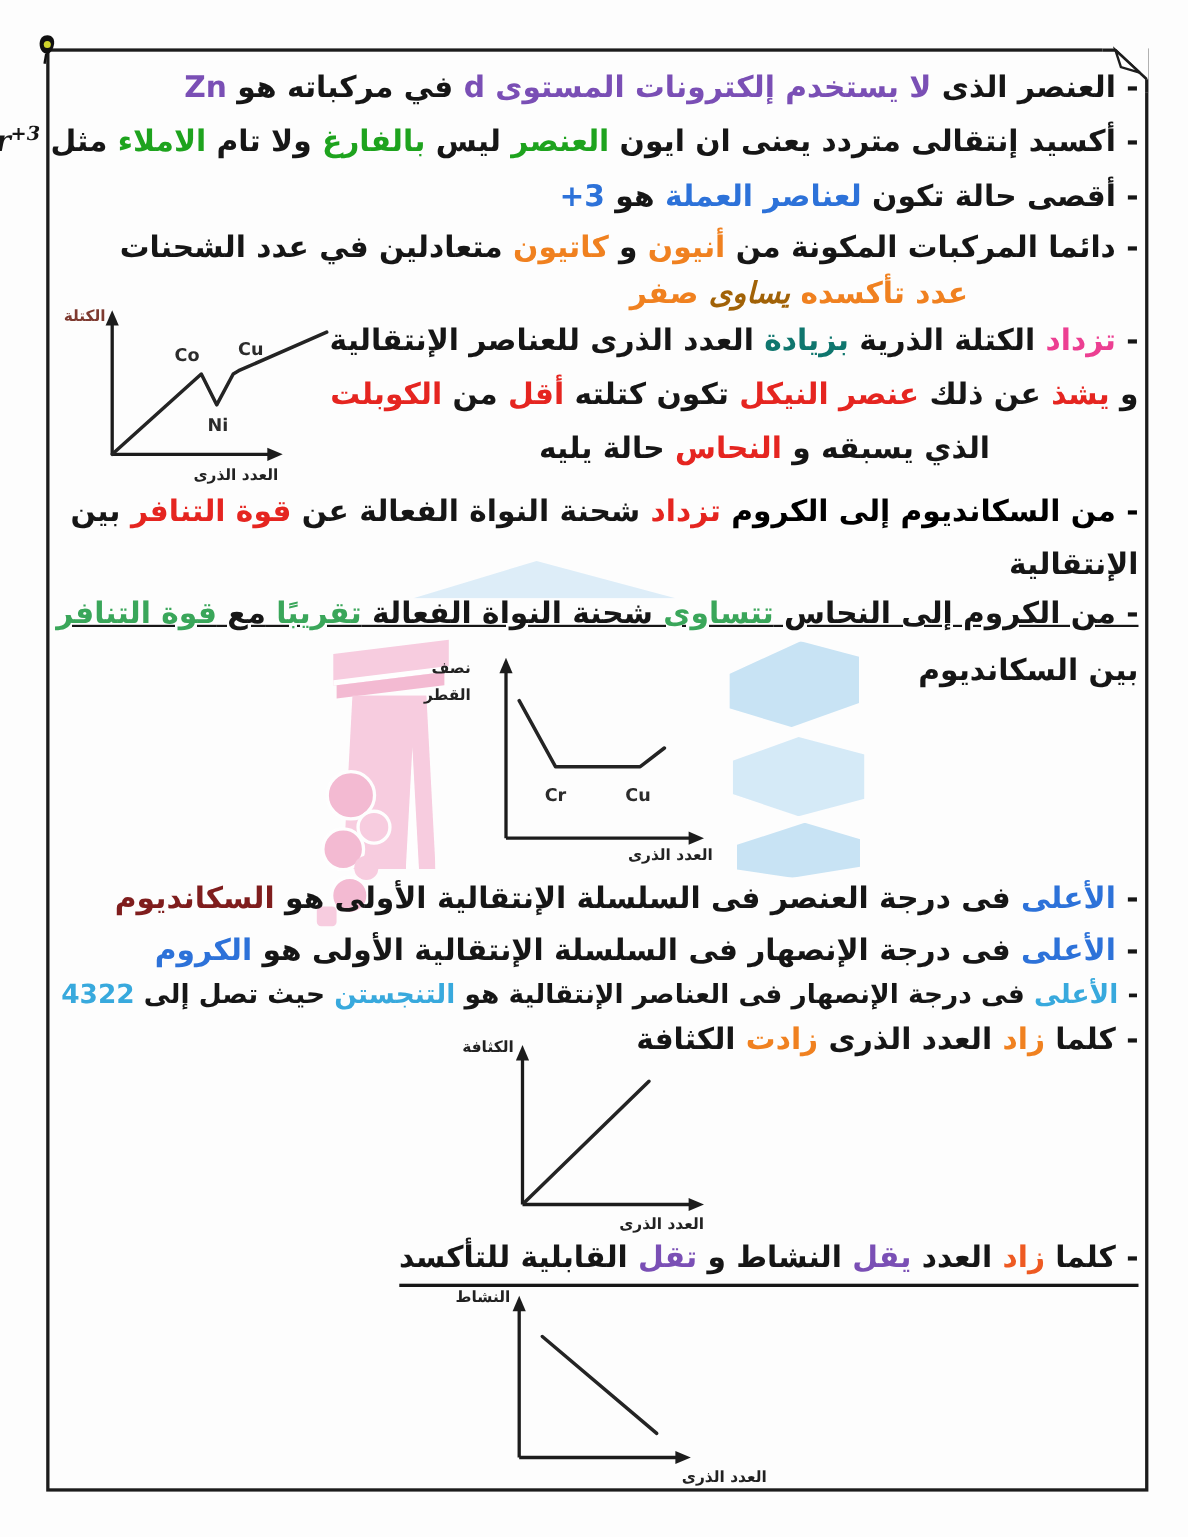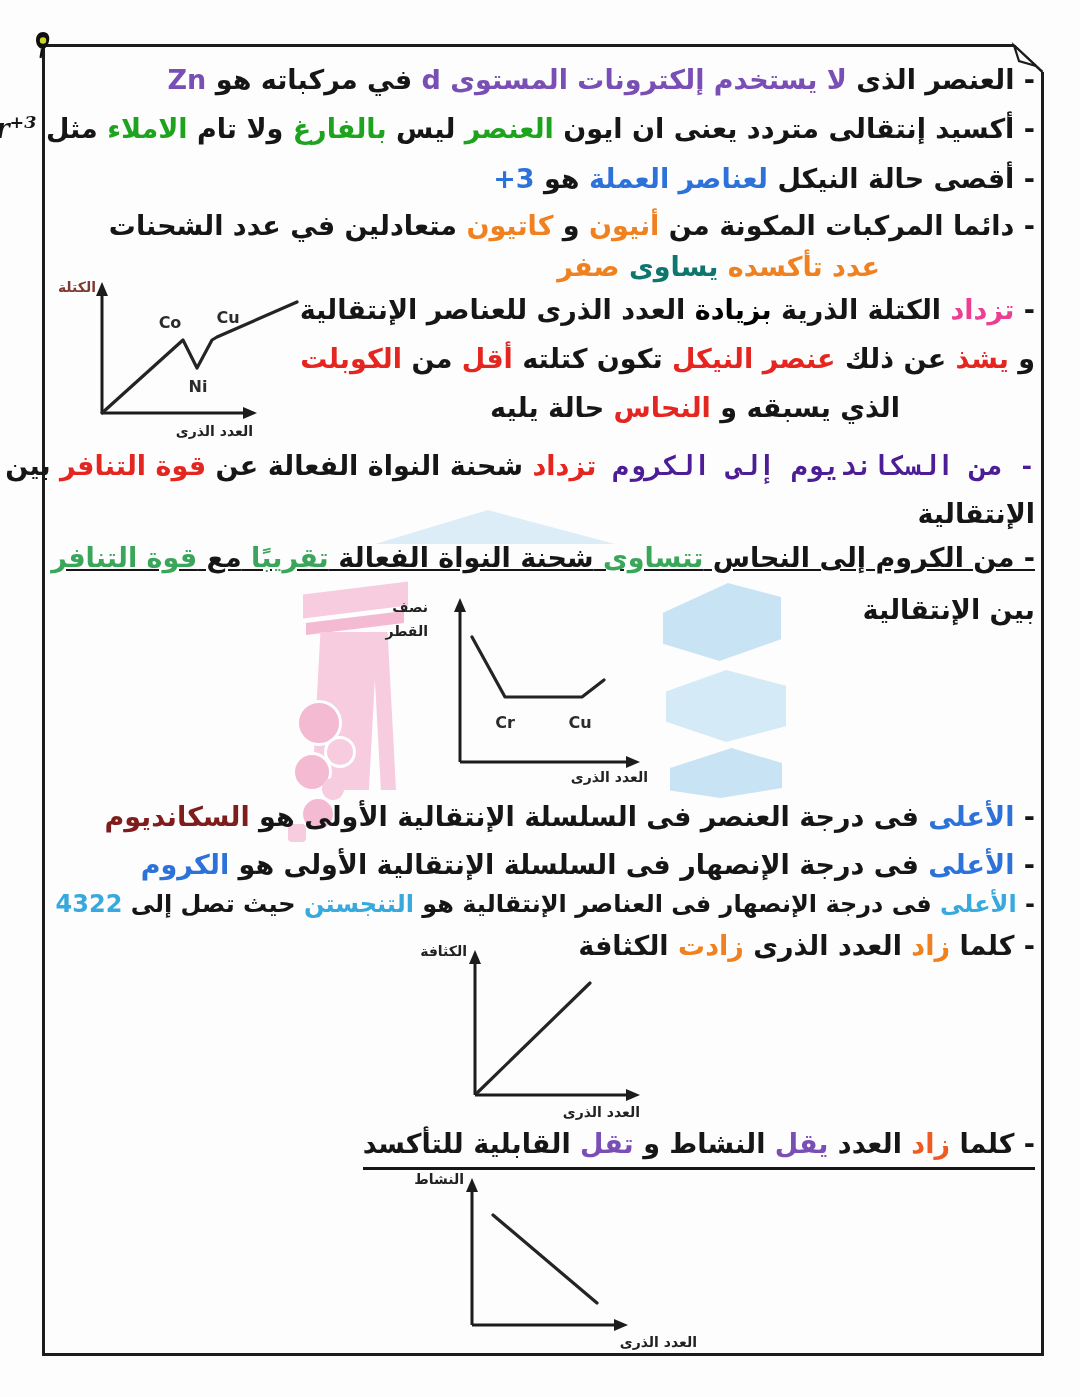--- a/index.html
+++ b/index.html
@@ -72,57 +72,57 @@
 
 <p class="ln" style="top:62px;right:45px;">
   <span style="color: rgb(22, 22, 22);">- </span><span style="color: rgb(22, 22, 22);">العنصر</span><span style="color: rgb(22, 22, 22);"> الذى </span><span style="color: rgb(122, 79, 181);">لا يستخدم إلكترونات المستوى d</span><span style="color: rgb(22, 22, 22);"> في مركباته هو </span><span style="color: rgb(122, 79, 181);">Zn</span>
 </p>
 
 <p class="ln" style="top:111px;right:45px;">
   <span style="color: rgb(22, 22, 22);">- </span><span style="color: rgb(22, 22, 22);">أكسيد إنتقالى متردد</span><span style="color: rgb(22, 22, 22);"> يعنى ان ايون </span><span style="color: rgb(30, 163, 30);">العنصر</span><span style="color: rgb(22, 22, 22);"> ليس </span><span style="color: rgb(30, 163, 30);">بالفارغ</span><span style="color: rgb(22, 22, 22);"> ولا تام </span><span style="color: rgb(30, 163, 30);">الاملاء</span><span style="color: rgb(22, 22, 22);"> مثل </span><span class="math" style="color: rgb(22, 22, 22);"><span>Cr</span><sup>+3</sup></span>
 </p>
 
 <p class="ln" style="top:161px;right:45px;">
-  <span style="color: rgb(22, 22, 22);">- </span><span style="color: rgb(22, 22, 22);">أقصى حالة النيكل</span><span style="color: rgb(22, 22, 22);"> </span><span style="color: rgb(45, 114, 217);">لعناصر العملة</span><span style="color: rgb(22, 22, 22);"> هو </span><span style="color: rgb(45, 114, 217);">3+</span>
+  <span style="color: rgb(22, 22, 22);">- </span><span style="color: rgb(22, 22, 22);">أقصى حالة تكون</span><span style="color: rgb(22, 22, 22);"> </span><span style="color: rgb(45, 114, 217);">لعناصر العملة</span><span style="color: rgb(22, 22, 22);"> هو </span><span style="color: rgb(45, 114, 217);">3+</span>
 </p>
 
 <p class="ln" style="top:208px;right:45px;">
   <span style="color: rgb(22, 22, 22);">- دائما المركبات المكونة من </span><span style="color: rgb(240, 129, 32);">أنيون</span><span style="color: rgb(22, 22, 22);"> و </span><span style="color: rgb(240, 129, 32);">كاتيون</span><span style="color: rgb(22, 22, 22);"> متعادلين في عدد الشحنات</span>
 </p>
 
 <p class="ln" style="top:249px;right:200px;">
-  <span style="color: rgb(240, 129, 32);">عدد تأكسده</span><span style="color: #0f766e;"> يساوى </span><span style="color: rgb(240, 129, 32);">صفر</span>
+  <span style="color: rgb(240, 129, 32);">عدد تأكسده</span><span style="color: #a16207; font-style: italic;"> يساوى </span><span style="color: rgb(240, 129, 32);">صفر</span>
 </p>
 
 <p class="ln" style="top:292px;right:45px;">
-  <span style="color: rgb(22, 22, 22);">- </span><span style="color: rgb(236, 63, 146);">تزداد </span><span style="color: rgb(22, 22, 22);">الكتلة الذرية </span><span style="color: #000000;">بزيادة </span><span style="color: rgb(22, 22, 22);">العدد الذرى </span><span style="color: rgb(22, 22, 22);">للعناصر الإنتقالية</span>
+  <span style="color: rgb(22, 22, 22);">- </span><span style="color: rgb(236, 63, 146);">تزداد </span><span style="color: rgb(22, 22, 22);">الكتلة الذرية </span><span style="color: #0f766e;">بزيادة </span><span style="color: rgb(22, 22, 22);">العدد الذرى </span><span style="color: rgb(22, 22, 22);">للعناصر الإنتقالية</span>
 </p>
 
 <p class="ln" style="top:341px;right:45px;">
   <span style="color: rgb(22, 22, 22);">و </span><span style="color: rgb(229, 37, 32);">يشذ </span><span style="color: rgb(22, 22, 22);">عن ذلك </span><span style="color: rgb(229, 37, 32);">عنصر النيكل </span><span style="color: rgb(22, 22, 22);">تكون كتلته </span><span style="color: rgb(229, 37, 32);">أقل </span><span style="color: rgb(22, 22, 22);">من </span><span style="color: rgb(229, 37, 32);">الكوبلت</span>
 </p>
 
 <p class="ln" style="top:390px;right:180px;">
   <span style="color: rgb(22, 22, 22);">الذي يسبقه و </span><span style="color: rgb(229, 37, 32);">النحاس </span><span style="color: rgb(22, 22, 22);">حالة يليه</span>
 </p>
 
 <p class="ln" style="top:448px;right:45px;">
-  <span style="color: #4c1d95; font-family: Liberation Mono, monospace;">- من السكانديوم إلى الكروم </span><span style="color: rgb(229, 37, 32);">تزداد </span><span style="color: rgb(22, 22, 22);">شحنة النواة الفعالة </span><span style="color: rgb(22, 22, 22);">عن </span><span style="color: rgb(229, 37, 32);">قوة التنافر </span><span style="color: rgb(22, 22, 22);">بين</span>
+  <span style="color: #000000;">- من السكانديوم إلى الكروم </span><span style="color: rgb(229, 37, 32);">تزداد </span><span style="color: rgb(22, 22, 22);">شحنة النواة الفعالة </span><span style="color: rgb(22, 22, 22);">عن </span><span style="color: rgb(229, 37, 32);">قوة التنافر </span><span style="color: rgb(22, 22, 22);">بين</span>
 </p>
 
 <p class="ln" style="top:496px;right:45px;">
   <span style="color: rgb(22, 22, 22);">الإنتقالية</span>
 </p>
 
 <p class="ln" style="top:540px;right:45px;text-decoration:underline;">
   <span style="color: rgb(22, 22, 22);">- من الكروم إلى النحاس </span><span style="color: rgb(58, 166, 90);">تتساوى </span><span style="color: rgb(22, 22, 22);">شحنة النواة الفعالة </span><span style="color: rgb(58, 166, 90);">تقريبًا </span><span style="color: rgb(22, 22, 22);">مع </span><span style="color: rgb(58, 166, 90);">قوة التنافر</span>
 </p>
 
 <p class="ln" style="top:592px;right:45px;">
-  <span style="color: rgb(22, 22, 22);">بين الإنتقالية</span>
+  <span style="color: rgb(22, 22, 22);">بين السكانديوم</span>
 </p>
 
 <p class="ln" style="top:799px;right:45px;">
   <span style="color: rgb(22, 22, 22);">- </span><span style="color: rgb(45, 114, 217);">الأعلى </span><span style="color: rgb(22, 22, 22);">فى </span><span style="color: rgb(22, 22, 22);">درجة العنصر </span><span style="color: rgb(22, 22, 22);">فى السلسلة الإنتقالية الأولى </span><span style="color: rgb(22, 22, 22);">هو </span><span style="color: #7f1d1d;">السكانديوم</span>
 </p>
 
 <p class="ln" style="top:847px;right:45px;">
   <span style="color: rgb(22, 22, 22);">- </span><span style="color: rgb(45, 114, 217);">الأعلى </span><span style="color: rgb(22, 22, 22);">فى </span><span style="color: rgb(22, 22, 22);">درجة الإنصهار </span><span style="color: rgb(22, 22, 22);">فى السلسلة الإنتقالية الأولى </span><span style="color: rgb(22, 22, 22);">هو </span><span style="color: rgb(45, 114, 217);">الكروم</span>
 </p>
 

